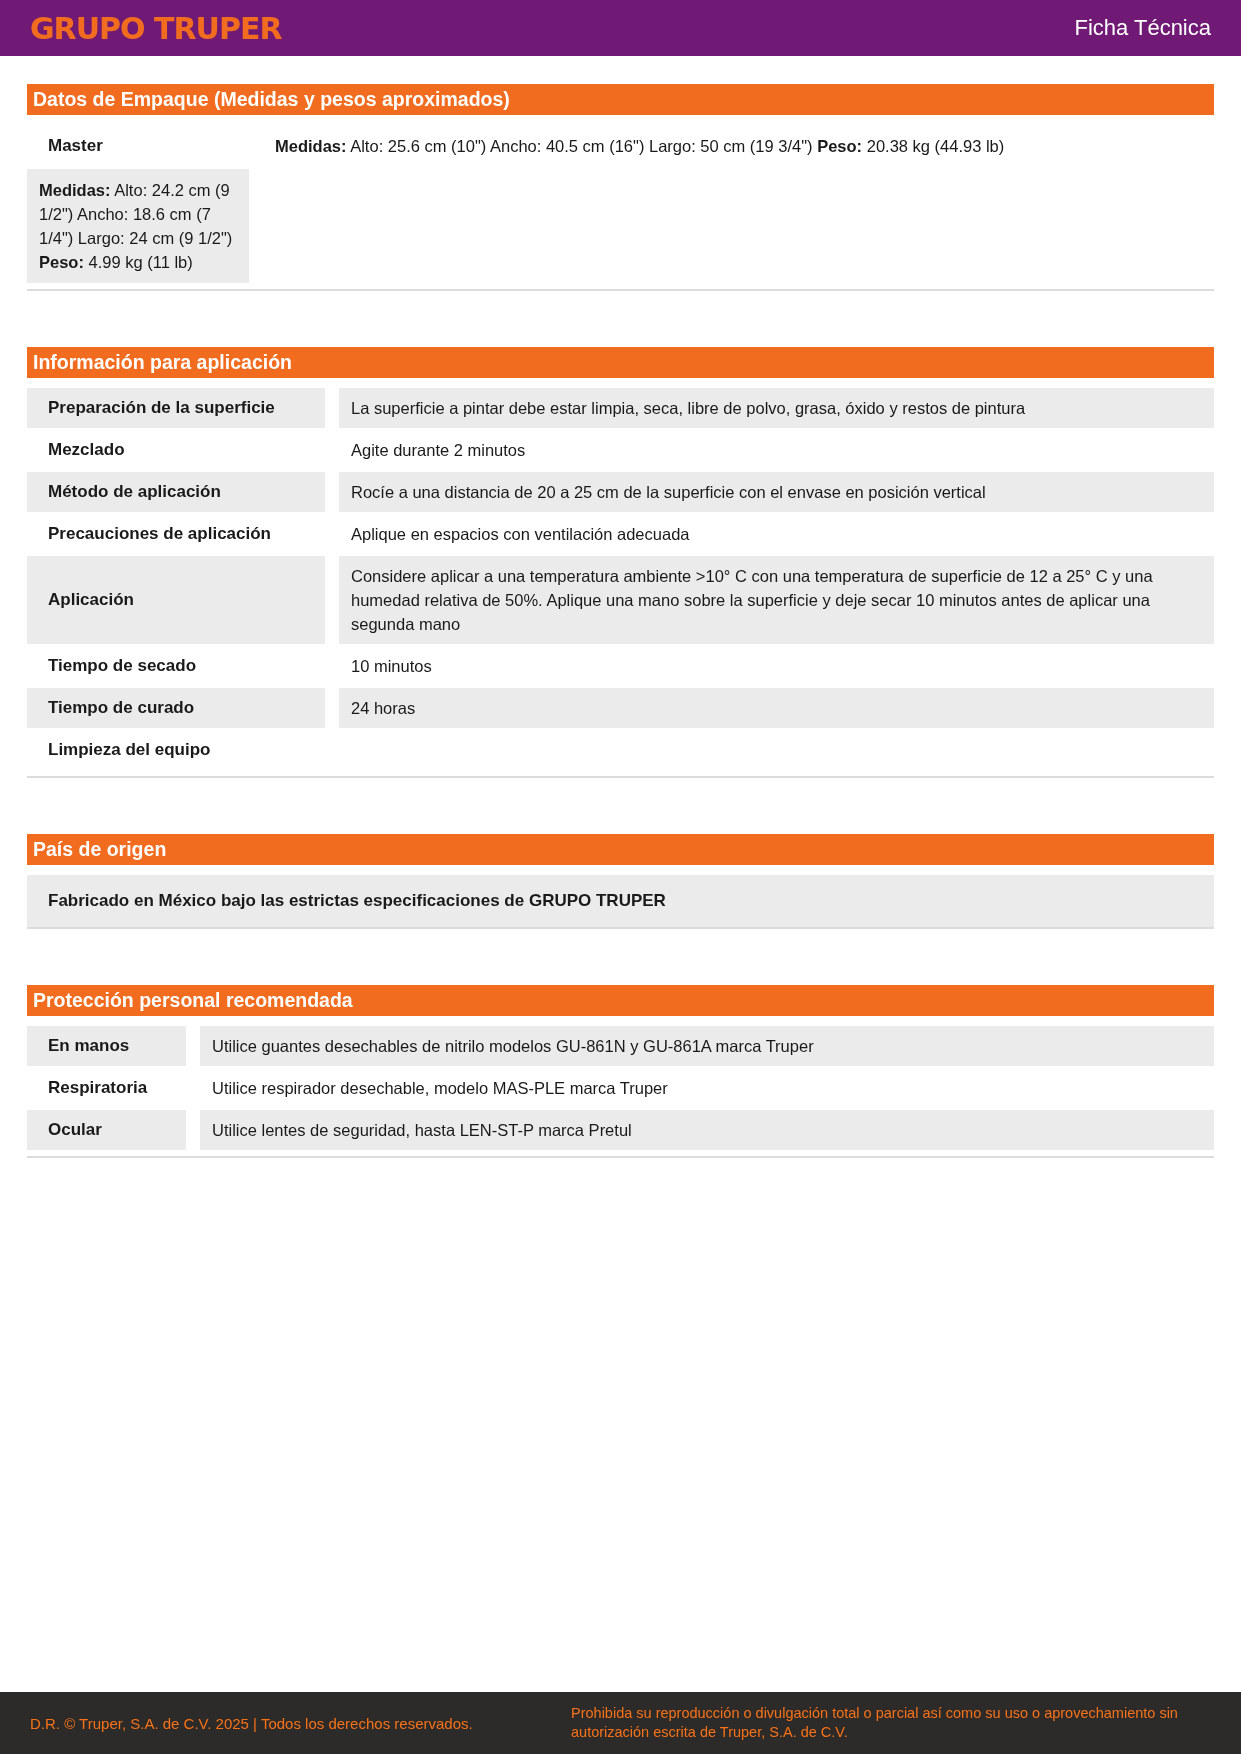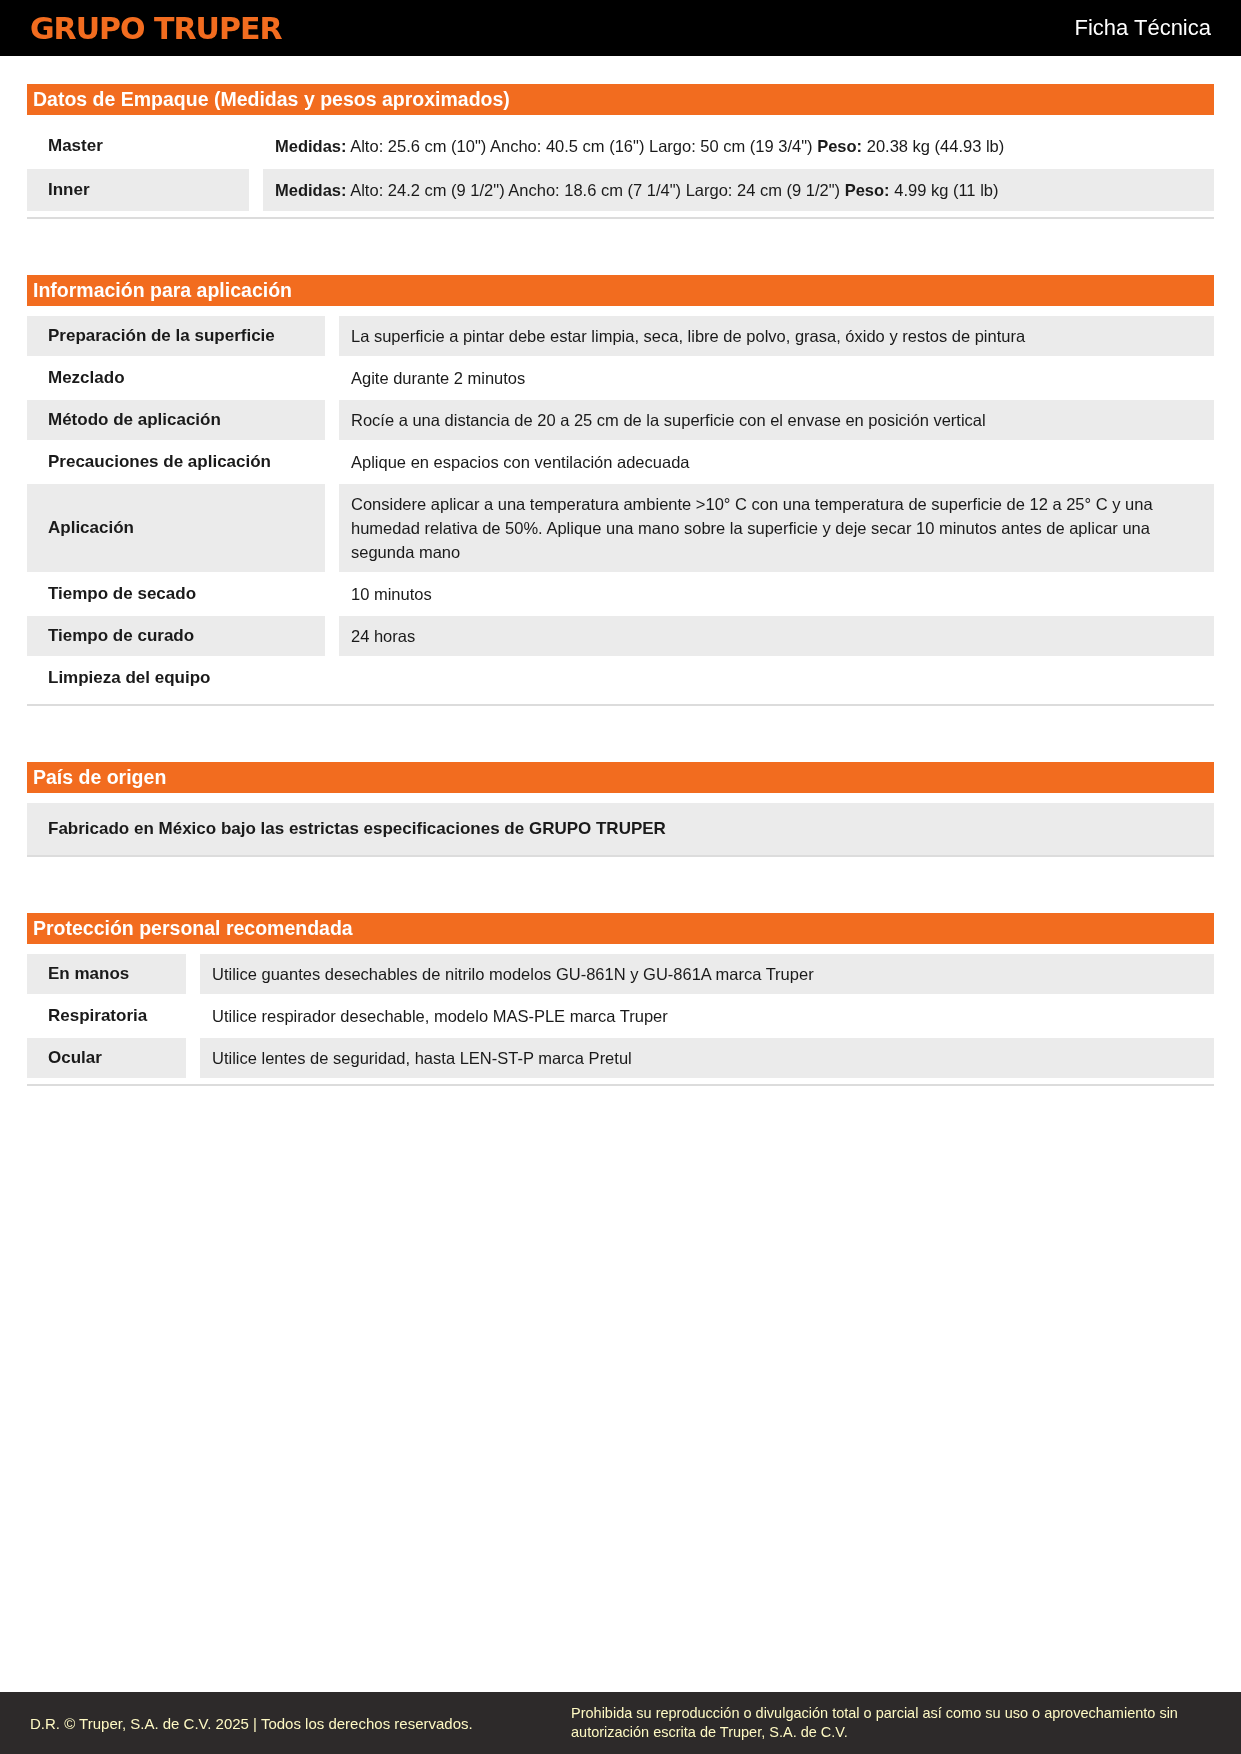--- a/index.html
+++ b/index.html
@@ -7,21 +7,21 @@
     width:1241px; height:1754px;
     background:#ffffff;
     display:flex; flex-direction:column;
     font-family:"Liberation Sans", sans-serif;
     color:#1a1a1a;
     overflow:hidden;
   }
   
   .topbar {
     flex:0 0 auto;
-    height:56px; background:#000000;
+    height:56px; background:#701a75;
     display:flex; align-items:center; justify-content:space-between;
     padding:0 30px;
   }
   .logo {
     color:#f26c1f; font-size:30px; font-weight:800;
     letter-spacing:-1px;
     font-family:"DejaVu Sans", sans-serif;
   }
   .doc-title { color:#ffffff; font-size:22px; font-weight:400; }
 
@@ -55,21 +55,21 @@
     font-weight:bold; font-size:17px;
     padding:14px 12px 14px 21px; line-height:24px;
     border-bottom:2px solid #dcdcdc;
   }
 
   
   .footer {
     margin-top:auto; flex:0 0 auto;
     height:62px; background:#2d2a2a;
     display:flex; align-items:center; justify-content:space-between;
-    padding:0 30px; color:#fef9c3;
+    padding:0 30px; color:#f97316;
   }
   .footer-left { font-size:15px; }
   .footer-right {
     font-size:14.5px; line-height:19px;
     text-align:left; max-width:640px;
   }
 </style>
 </head>
 <body>
 
@@ -83,21 +83,20 @@
   <div class="content">
 
     <div class="section first">
       <div class="section-header">Datos de Empaque (Medidas y pesos aproximados)</div>
       <div class="tbl tbl-pack pack">
         <div class="row row-white">
           <div class="cell label-cell">Master</div>
           <div class="cell value-cell"><b class="inline-bold">Medidas:</b> <span>Alto: 25.6 cm (10") Ancho: 40.5 cm (16") Largo: 50 cm (19 3/4")</span> <b class="inline-bold">Peso:</b> <span>20.38 kg (44.93 lb)</span></div>
         </div>
         <div class="row row-gray">
-          <div class="cell label-cell">Inner</div>
           <div class="cell value-cell"><b class="inline-bold">Medidas:</b> <span>Alto: 24.2 cm (9 1/2") Ancho: 18.6 cm (7 1/4") Largo: 24 cm (9 1/2")</span> <b class="inline-bold">Peso:</b> <span>4.99 kg (11 lb)</span></div>
         </div>
       </div>
     </div>
 
     <div class="section">
       <div class="section-header">Información para aplicación</div>
       <div class="tbl tbl-app">
         <div class="row row-gray">
           <div class="cell label-cell">Preparación de la superficie</div>

